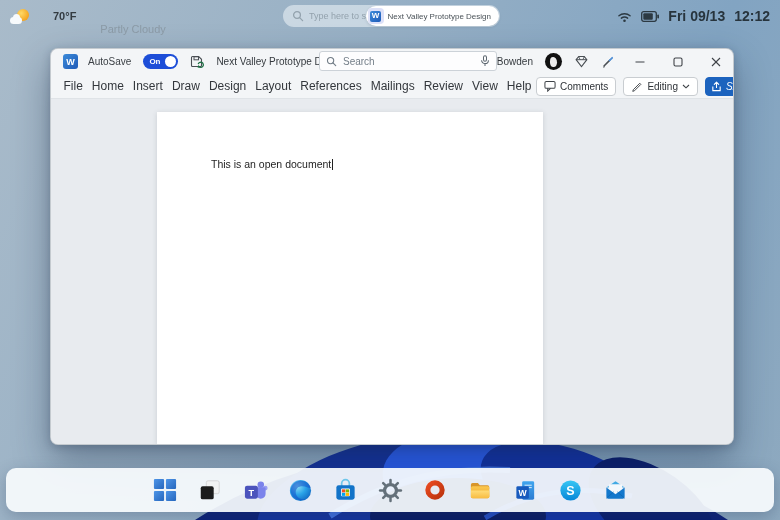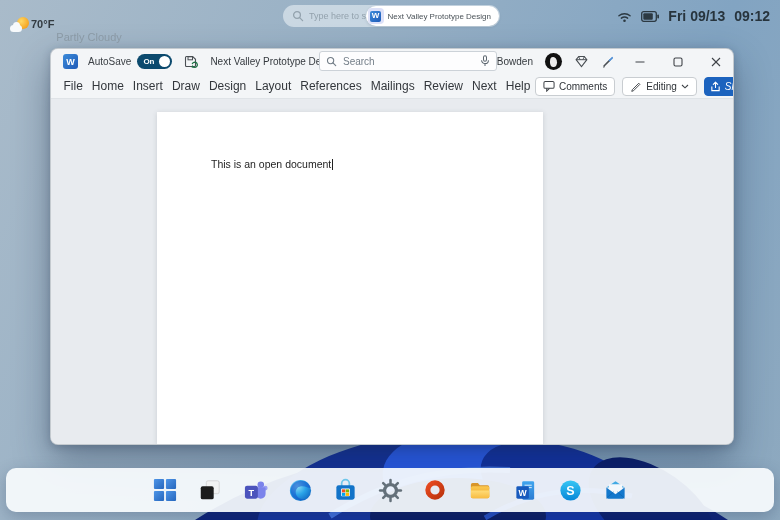--- a/index.html
+++ b/index.html
@@ -7,21 +7,21 @@
   body {
     position:relative;
     font-family:"Liberation Sans", sans-serif;
     background:linear-gradient(115deg,#a9bbca 0%,#97b0c5 38%,#82a4c2 72%,#8ea9bf 100%);
     -webkit-font-smoothing:antialiased;
   }
   svg { display:block; }
 
   
   .statusbar { position:absolute; top:0; left:0; right:0; height:32px; z-index:5; }
-  .weather { position:absolute; left:10px; top:8px; height:32px; display:flex; align-items:center; gap:2px;justify-content:center; }
+  .weather { position:absolute; left:10px; top:0; height:32px; display:flex; align-items:center; gap:24px;justify-content:center; }
   .weather-icon { position:relative; width:19px; height:15px; }
   .weather-sun { position:absolute; right:0; top:0; width:12px; height:12px; border-radius:50%;
     background:radial-gradient(circle at 35% 35%, #ffd966, #f5a623 70%, #e8930c); }
   .weather-cloud { position:absolute; left:0; bottom:0; width:12px; height:7px; border-radius:6px; background:#f7fafc; }
   .weather-cloud::before { content:""; position:absolute; left:3px; top:-3px; width:7px; height:7px; border-radius:50%; background:#f7fafc; }
   .weather-temp { font-size:11px; font-weight:bold; color:#333b41; }
   .weather-cond { font-size:11px; color:#8a99a5;margin-top:26px; }
 
   .desk-search { position:absolute; left:283px; top:5px; width:217px; height:22px; border-radius:11px;
     background:rgba(240,246,250,0.55); display:flex; align-items:center; padding:0 1px 0 9px; }
@@ -44,21 +44,21 @@
   
   .win { position:absolute; left:50px; top:48px; width:684px; height:397px; border-radius:8px; overflow:hidden;
     background:#e8ebef; z-index:3;
     box-shadow:0 16px 36px rgba(22,38,62,.38), 0 2px 8px rgba(22,38,62,.22);
     border:1px solid rgba(130,140,150,.35); }
 
   .titlebar { height:25px; background:#f3f5f7; display:flex; align-items:center; padding:0 4px 0 12px; position:relative; }
   .word-logo { width:15px; height:15px; border-radius:3px; background:linear-gradient(135deg,#3c8bd9,#1f5bb8);
     color:#fff; font-size:9px; font-weight:bold; display:flex; align-items:center; justify-content:center; }
   .autosave-label { font-size:10px; color:#3a3f44; margin-left:10px; }
-  .toggle { width:35px; height:15px; border-radius:8px; background:#0c4a6e; margin-left:6px; position:relative; }
+  .toggle { width:35px; height:15px; border-radius:8px; background:#1d4ed8; margin-left:12px; position:relative; }
   .toggle-text { position:absolute; left:6px; top:3px; font-size:8px; color:#fff; font-weight:bold; }
   .toggle-knob { position:absolute; right:2px; top:2px; width:11px; height:11px; border-radius:50%; background:#fff; }
   .save-ic { margin-left:12px; }
   .doc-title-group { display:flex; align-items:center; gap:4px; margin-left:12px; font-size:10px; color:#34393e; white-space:nowrap; }
   .tb-search { position:absolute; left:268px; top:2px; width:178px; height:20px; background:#fdfdfe;
     border:1px solid #ccd2d8; border-radius:3px; display:flex; align-items:center; padding:0 6px; }
   .tb-search input { border:none; outline:none; background:transparent; flex:1; min-width:0;
     font-family:"Liberation Sans",sans-serif; font-size:10px; color:#555; margin-left:6px; }
   .tb-search input::placeholder { color:#737e88; }
   .tb-right { margin-left:auto; display:flex; align-items:center; gap:12px; }
@@ -131,21 +131,21 @@
       <path d="M2,6.2 A9.2,9.2 0 0 1 14,6.2" fill="none" stroke="#2c3942" stroke-width="1.5" stroke-linecap="round"></path>
       <path d="M4.6,8.8 A5.5,5.5 0 0 1 11.4,8.8" fill="none" stroke="#2c3942" stroke-width="1.5" stroke-linecap="round"></path>
       <circle cx="8" cy="11.6" r="1.4" fill="#2c3942"></circle>
     </svg>
     <svg width="18" height="11" viewBox="0 0 18 11">
       <rect x="0.7" y="0.7" width="14.6" height="9.6" rx="2" fill="none" stroke="#2c3942" stroke-width="1.3"></rect>
       <rect x="2.3" y="2.3" width="9.5" height="6.4" rx="1" fill="#2c3942"></rect>
       <rect x="16.3" y="3.4" width="1.7" height="4.2" rx="0.8" fill="#2c3942"></rect>
     </svg>
     <span class="tray-text">Fri 09/13</span>
-    <span class="tray-text">09:12</span>
+    <span class="tray-text">12:12</span>
   </div>
 </div>
 
 <div class="win">
 
   <div class="titlebar">
     <div class="word-logo">
         <span>W</span>
       </div>
     <span class="autosave-label">AutoSave</span>
@@ -217,21 +217,21 @@
   <div class="ribbon">
     <span class="tab">File</span>
     <span class="tab">Home</span>
     <span class="tab">Insert</span>
     <span class="tab">Draw</span>
     <span class="tab">Design</span>
     <span class="tab">Layout</span>
     <span class="tab">References</span>
     <span class="tab">Mailings</span>
     <span class="tab">Review</span>
-    <span class="tab">Next</span>
+    <span class="tab">View</span>
     <span class="tab">Help</span>
 
     <div class="ribbon-right">
       <div class="btn">
         <svg width="12" height="12" viewBox="0 0 13 13">
           <rect x="1" y="1.5" width="11" height="7.5" rx="1.5" fill="none" stroke="#3f4348" stroke-width="1.1"></rect>
           <path d="M4,9 L4,12 L7,9" fill="none" stroke="#3f4348" stroke-width="1.1"></path>
         </svg>
         <span>Comments</span>
       </div>

